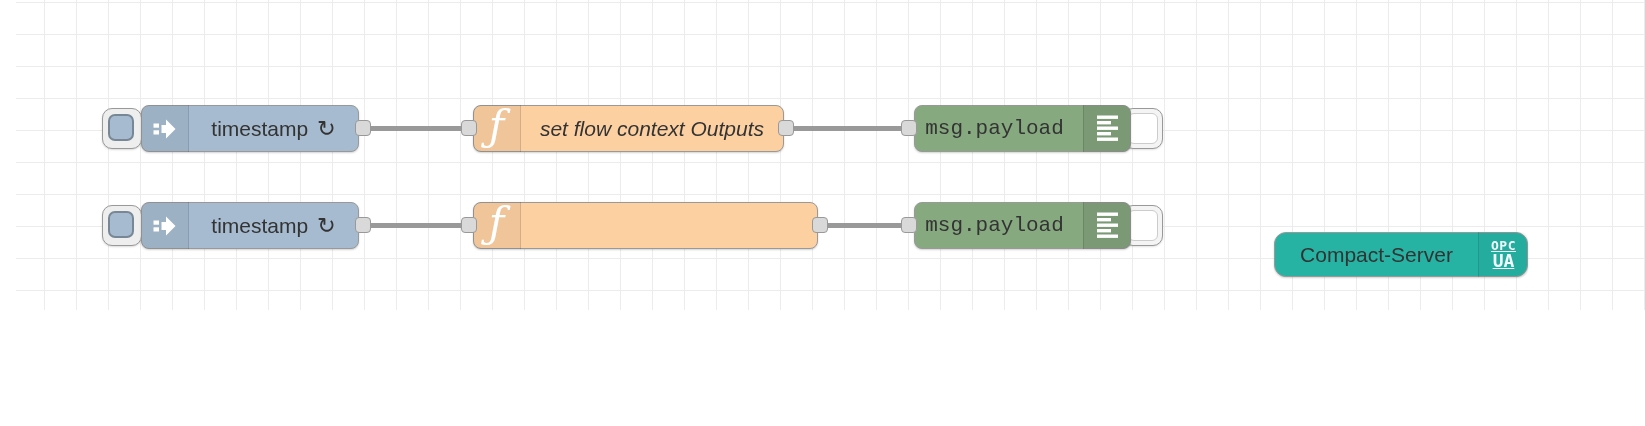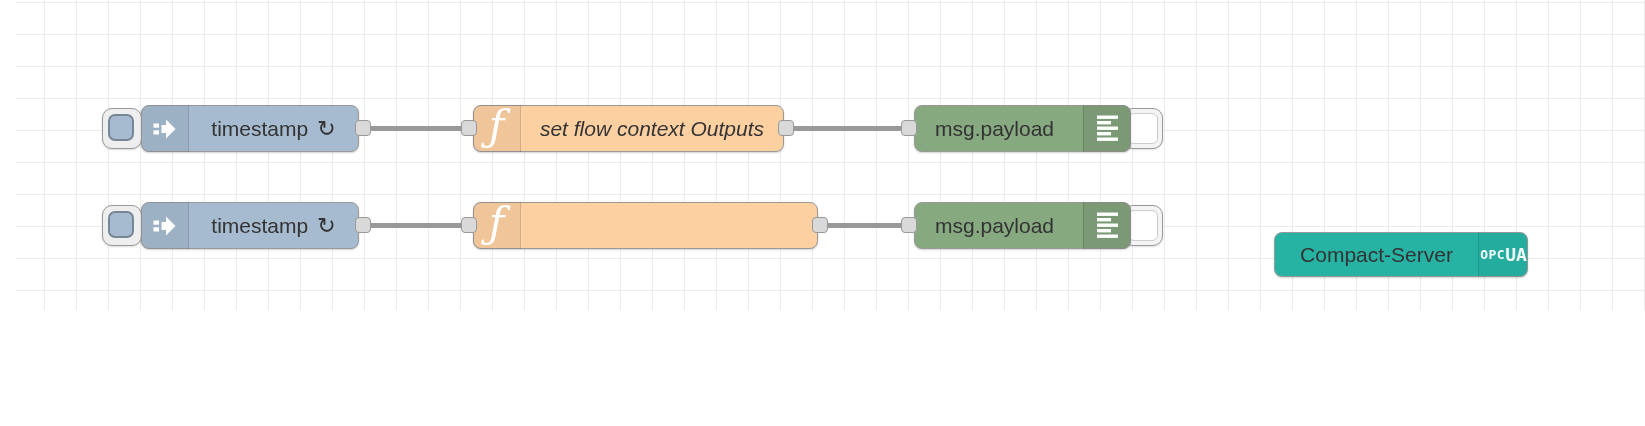--- a/index.html
+++ b/index.html
@@ -69,21 +69,21 @@
   #function-2 .function-body{top:202px;width:345px;}
   .function-body .node-label{left:47px;right:0;font-style:italic;}
   .fn-glyph{
     color:#ffffff;font-family:"DejaVu Serif",serif;font-style:italic;
     font-size:42px;line-height:1;padding-bottom:6px;
   }
   
   .debug-body{background:#87a980;width:217px;left:898px;}
   #debug-1 .debug-body{top:105px;}
   #debug-2 .debug-body{top:202px;}
-  .debug-body .node-label{left:0;right:56px;}
+  .debug-body .node-label{left:0;right:56px;font-family:Liberation Mono, monospace;}
   .debug-body .icon-box{background:rgba(0,0,0,0.09);}
   .debug-toggle{
     position:absolute;left:1107px;width:40px;height:41px;box-sizing:border-box;
     background:#f4f4f4;border:1.5px solid #999999;border-radius:10px;
     box-shadow:0 1px 2px rgba(0,0,0,0.12);z-index:2;cursor:pointer;
   }
   #debug-1 .debug-toggle{top:108px;}
   #debug-2 .debug-toggle{top:205px;}
   .debug-toggle-face{
     position:absolute;left:4px;top:4px;right:4px;bottom:4px;
@@ -92,26 +92,26 @@
   
   #port-inject1-out{left:339px;top:120px;}
   #port-fn1-in{left:445px;top:120px;}
   #port-fn1-out{left:762px;top:120px;}
   #port-debug1-in{left:885px;top:120px;}
   #port-inject2-out{left:339px;top:217px;}
   #port-fn2-in{left:445px;top:217px;}
   #port-fn2-out{left:796px;top:217px;}
   #port-debug2-in{left:885px;top:217px;}
   
-  .opcua-body{background:#26b3a4;left:1258px;top:232px;width:254px;height:45px;}
+  .opcua-body{background:#26b3a4;left:1258px;top:232px;width:254px;height:45px;border-radius:12px;}
   .opcua-body .node-label{left:0;right:49px;}
   .opcua-body .icon-box{width:49px;background:rgba(0,0,0,0.03);}
   .opcua-glyph{
-    display:flex;flex-direction:row;align-items:center;
-    color:rgba(255,255,255,0.95);font-family:"DejaVu Sans Mono",monospace;font-weight:bold;
+    display:flex;flex-direction:column;align-items:center;
+    color:rgba(255,255,255,0.95);font-family:"DejaVu Sans Mono",monospace;font-weight:bold;text-decoration:underline;
   }
   .opcua-glyph .line1{font-size:13px;line-height:1;letter-spacing:0.5px;}
   .opcua-glyph .line2{font-size:18px;line-height:1;}
   svg{display:block;}
 </style>
 </head>
 <body>
 
 <div class="canvas">
 

